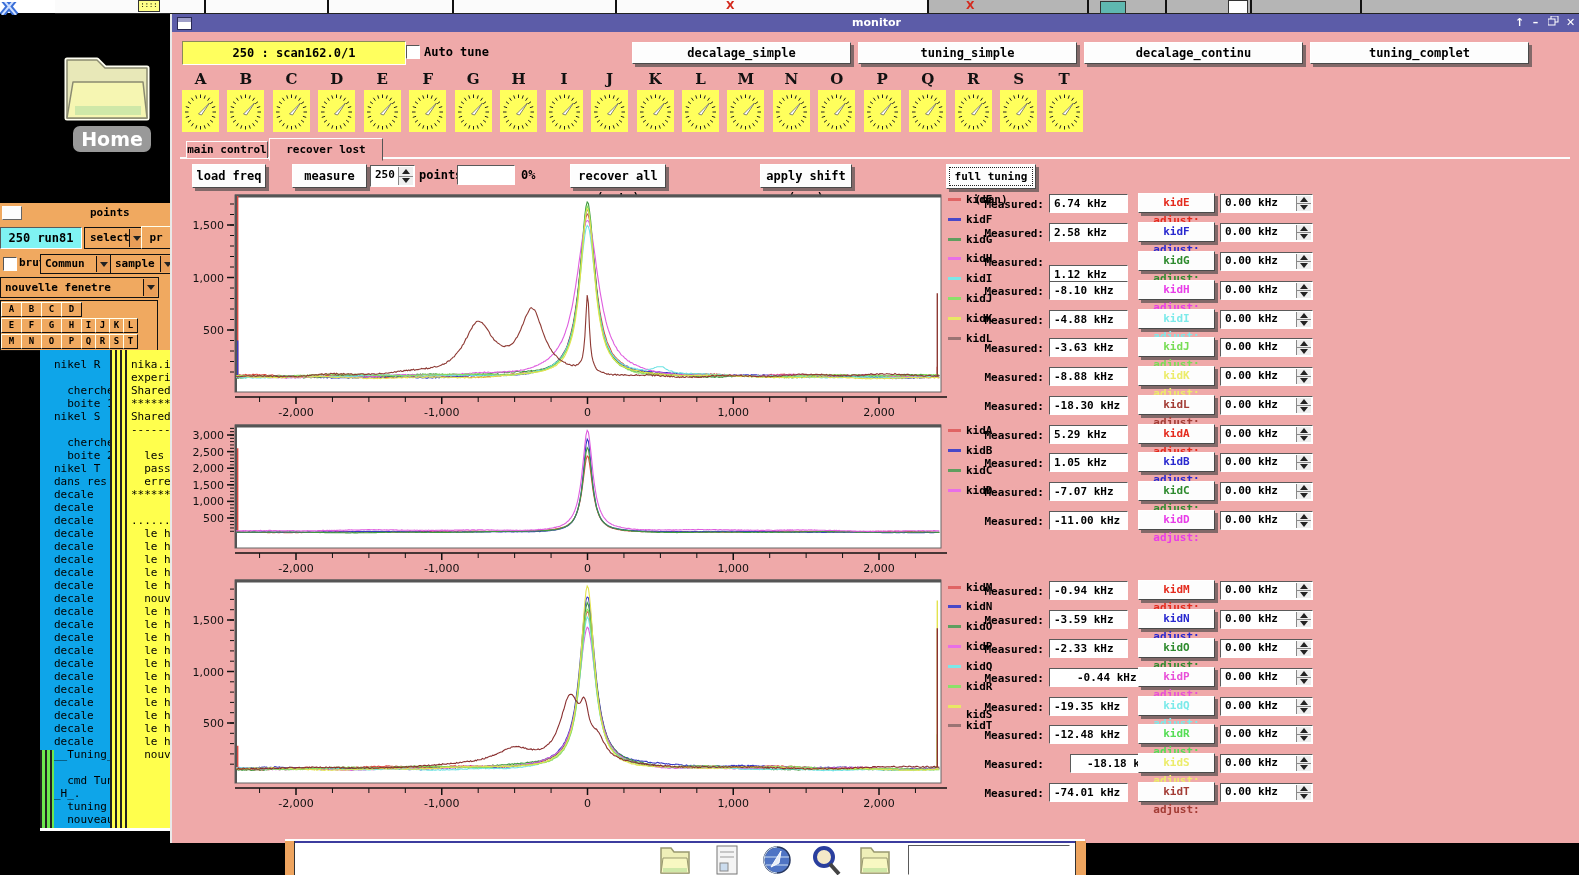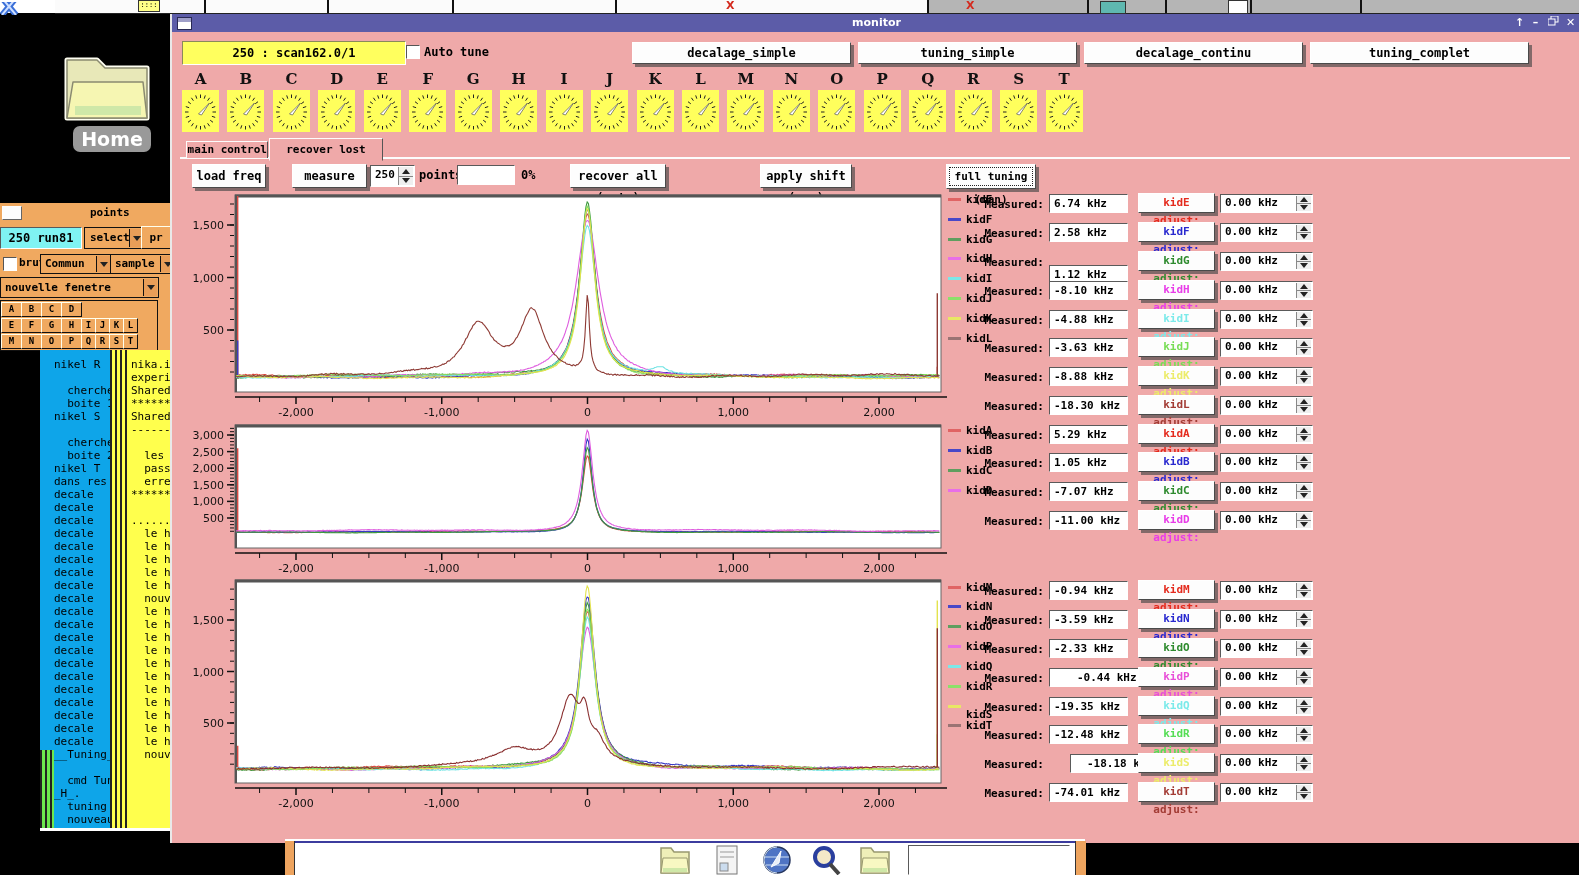--- a/index.html
+++ b/index.html
@@ -766,21 +766,21 @@
             <line x1="18.5" y1="8.0" x2="18.5" y2="4.5" stroke="#222" stroke-width="1"></line>
             <line x1="22.2" y1="8.7" x2="23.3" y2="5.4" stroke="#222" stroke-width="1"></line>
             <line x1="25.6" y1="10.7" x2="27.6" y2="7.8" stroke="#222" stroke-width="1"></line>
             <line x1="28.2" y1="13.8" x2="31.0" y2="11.7" stroke="#222" stroke-width="1"></line>
             <line x1="29.9" y1="17.7" x2="33.2" y2="16.6" stroke="#222" stroke-width="1"></line>
             <polygon points="16.5,24 19.5,25 27.5,13" fill="#fff" stroke="#555" stroke-width="0.7"></polygon>
           </svg></div>
       </div>
 
     <div class="abs" style="left:8px;top:143px;width:1390px;height:2px;background:#fcfcfc;"></div>
-    <div class="abs tab" style="left:14px;top:127px;width:80px;height:16px;line-height:16px;text-align:right;">main control</div>
+    <div class="abs tab" style="left:14px;top:127px;width:80px;height:16px;line-height:16px;">main control</div>
     <div class="abs tab" style="left:97px;top:124px;width:112px;height:21px;line-height:21px;border-bottom:1px solid #efa9a9;">recover lost pixels</div>
 
     <div class="abs btn3d" style="left:20px;top:150px;width:72px;height:22px;line-height:22px;">load freq</div>
     <div class="abs btn3d" style="left:120px;top:150px;width:73px;height:22px;line-height:22px;">measure</div>
     <div class="spinwrap" id="points-spin" style="left:198px;top:151px;width:43px;height:20px;">
       <span class="val" style="line-height:18px;">250</span>
       <span class="spinner">
           <span class="half">
             <span class="tri-up"></span>
           </span>

